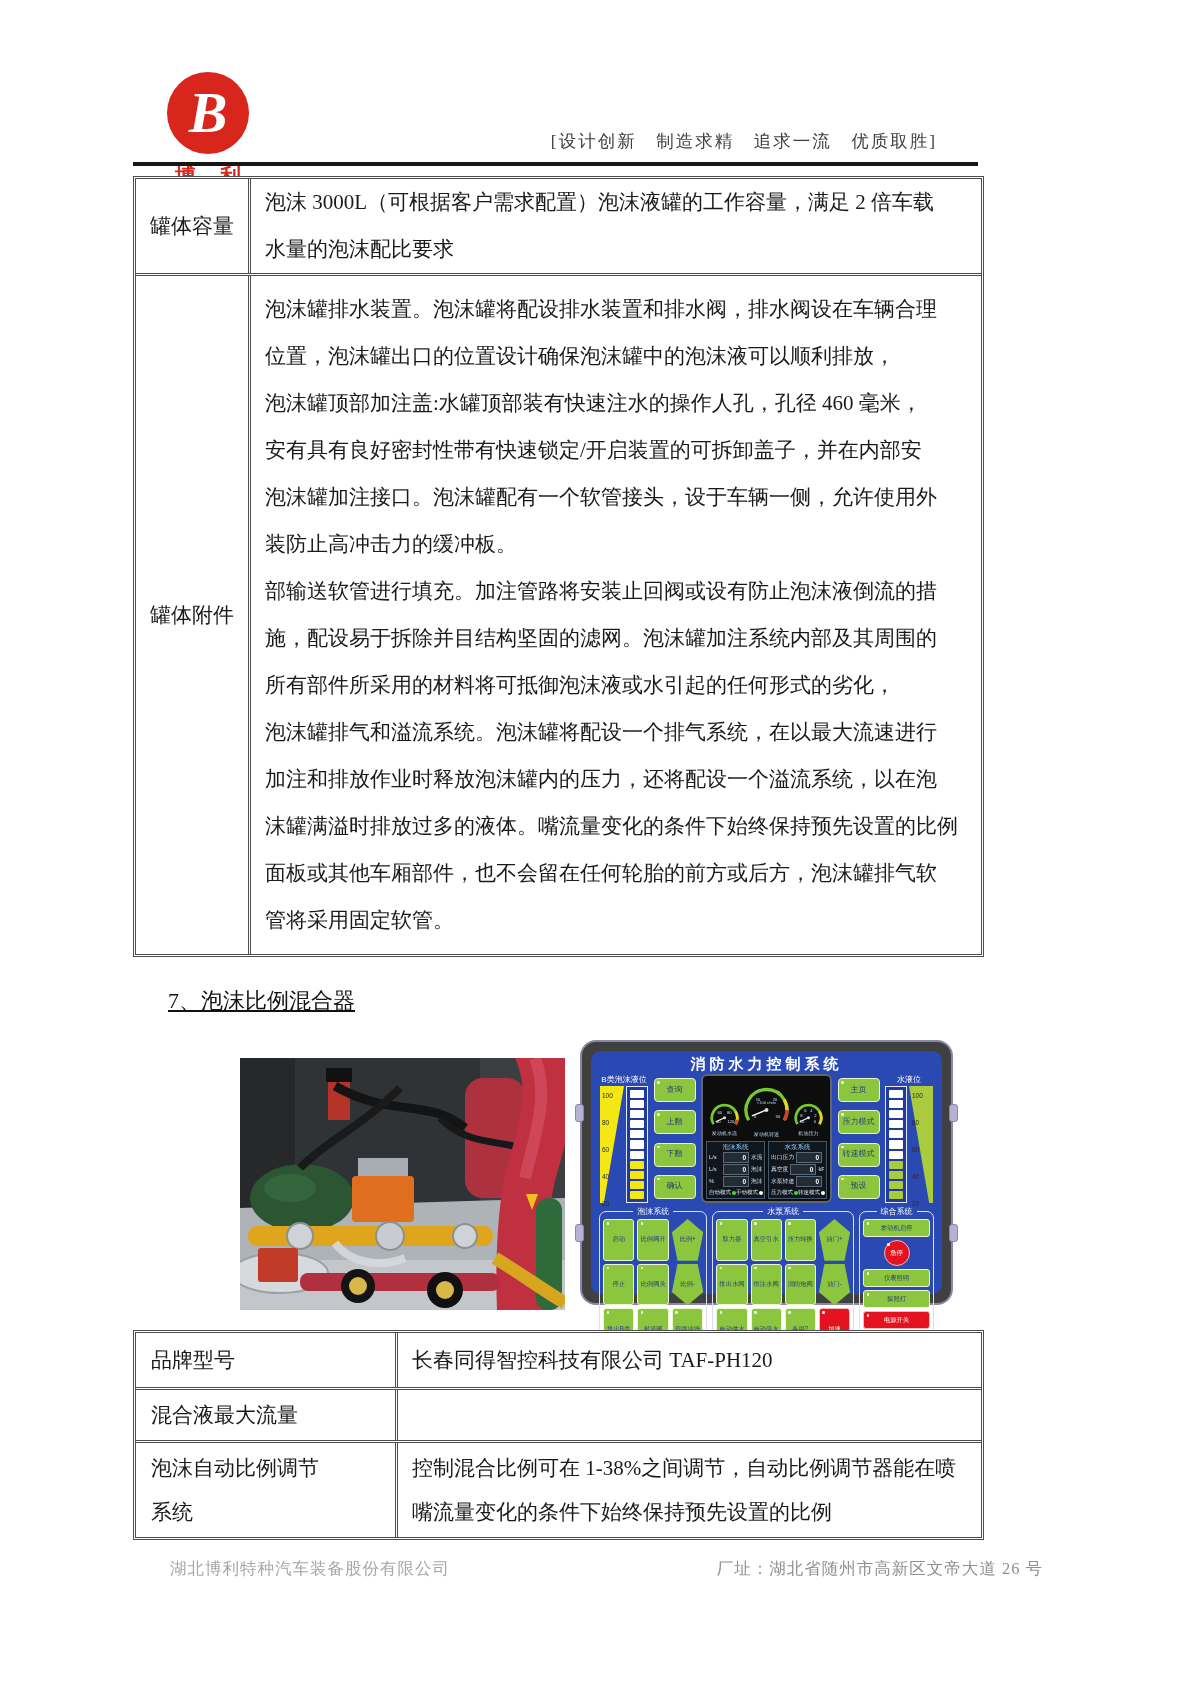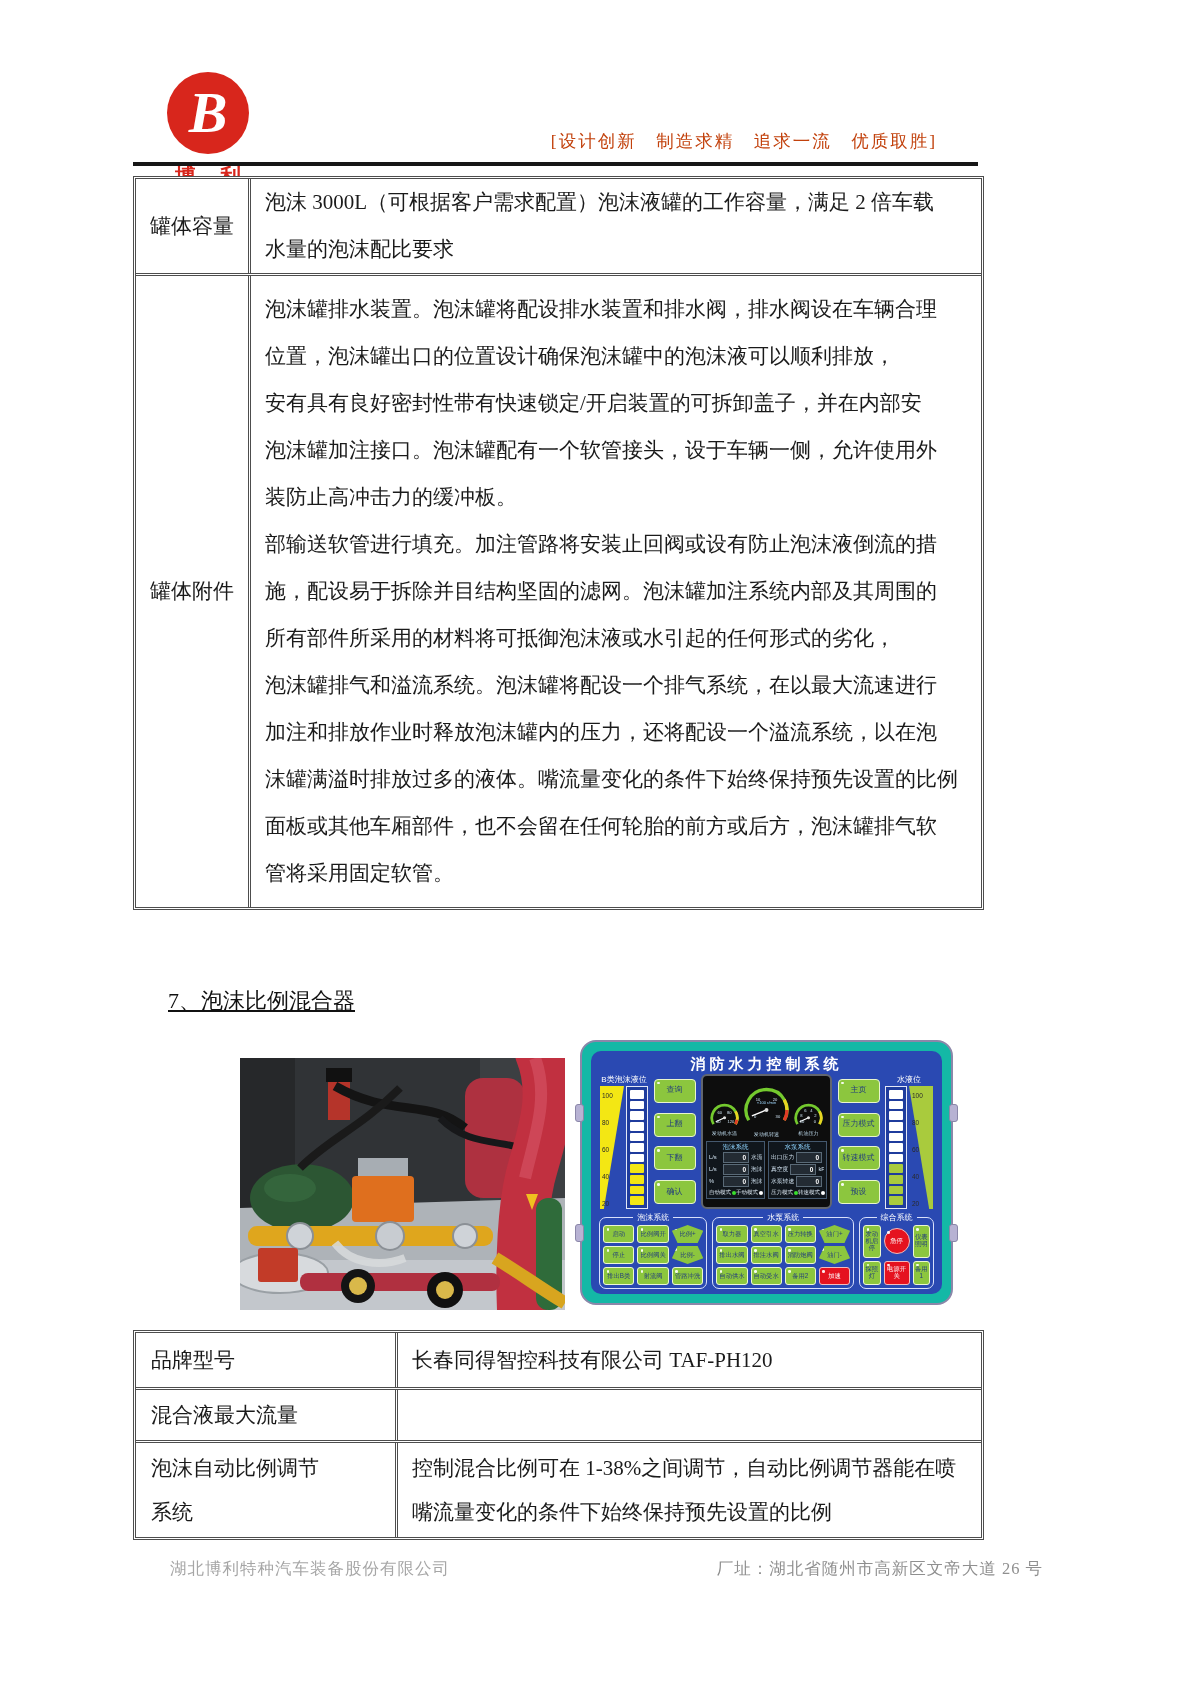--- a/index.html
+++ b/index.html
@@ -4,21 +4,21 @@
 <style>
   html,body{margin:0;padding:0;}
   body{width:1200px;height:1697px;background:#ffffff;position:relative;overflow:hidden;
        font-family:"Liberation Serif","DejaVu Serif",serif;color:#1a1a1a;}
   .page{position:absolute;inset:0;}
 
   
   .logo{position:absolute;left:163px;top:70px;width:90px;text-align:center;}
   .logo-cn{margin-top:2px;color:#d8261c;font-weight:bold;font-size:21px;letter-spacing:9px;
            padding-left:9px;font-family:"Liberation Sans",sans-serif;}
-  .slogan{position:absolute;top:129px;right:263px;font-size:17.5px;letter-spacing:2px;color:#c2410c;}
+  .slogan{position:absolute;top:129px;right:263px;font-size:17.5px;letter-spacing:2px;color:#404040;}
   .header-rule{position:absolute;left:133px;top:162px;width:845px;height:4px;background:#161616;}
 
   
   .tbl{position:absolute;border:3px double #4d4d4d;background:#fff;}
   .trow{display:flex;}
   .trow + .trow{border-top:3px double #4d4d4d;}
   .tcell{display:flex;flex-direction:column;justify-content:center;}
   .tlabel{border-right:3px double #4d4d4d;}
   .line{white-space:nowrap;}
 
@@ -38,21 +38,21 @@
   #tbl-bottom .trow:nth-child(3){min-height:94px;}
 
   .sec-heading{position:absolute;left:168px;top:986px;font-size:22px;color:#111;text-decoration:underline;}
 
   
   .photo{position:absolute;left:240px;top:1058px;width:325px;height:252px;overflow:hidden;}
   .photo svg{display:block;}
 
   
   .panel-frame{position:absolute;left:580px;top:1040px;width:373px;height:265px;
-       background:#14b8a6;border:2px solid #8b87a9;border-radius:16px;box-sizing:border-box;
+       background:#404040;border:2px solid #8b87a9;border-radius:16px;box-sizing:border-box;
        padding:9px;font-family:"Liberation Sans",sans-serif;}
   .ear{position:absolute;width:7px;height:16px;background:#b7b2d3;border:1px solid #8b87a9;border-radius:3px;}
   .panel-inner{background:#2a49b2;border-radius:10px;height:100%;box-sizing:border-box;
        padding:3px 7px 5px;position:relative;display:flex;flex-direction:column;}
   .panel-title{text-align:center;color:#fff;font-size:15px;font-weight:bold;letter-spacing:4px;
        height:20px;line-height:20px;}
   .panel-top{height:146px;display:flex;gap:3px;padding:0 1px;}
   .level-block{width:50px;display:flex;flex-direction:column;}
   .level-label{font-size:8px;color:#fff;text-align:center;height:12px;line-height:12px;white-space:nowrap;}
   .level-row{flex:1;display:flex;gap:2px;justify-content:center;}
@@ -130,20 +130,21 @@
           <div class="line">水量的泡沫配比要求</div>
         </div>
       </div>
       <div class="trow">
         <div class="tcell tlabel">
           <div class="line">罐体附件</div>
         </div>
         <div class="tcell tvalue">
           <div class="line">泡沫罐排水装置。泡沫罐将配设排水装置和排水阀，排水阀设在车辆合理</div>
           <div class="line">位置，泡沫罐出口的位置设计确保泡沫罐中的泡沫液可以顺利排放，</div>
+          <div class="line">泡沫罐顶部加注盖:水罐顶部装有快速注水的操作人孔，孔径 460 毫米，</div>
           <div class="line">安有具有良好密封性带有快速锁定/开启装置的可拆卸盖子，并在内部安</div>
           <div class="line">泡沫罐加注接口。泡沫罐配有一个软管接头，设于车辆一侧，允许使用外</div>
           <div class="line">装防止高冲击力的缓冲板。</div>
           <div class="line">部输送软管进行填充。加注管路将安装止回阀或设有防止泡沫液倒流的措</div>
           <div class="line">施，配设易于拆除并目结构坚固的滤网。泡沫罐加注系统内部及其周围的</div>
           <div class="line">所有部件所采用的材料将可抵御泡沫液或水引起的任何形式的劣化，</div>
           <div class="line">泡沫罐排气和溢流系统。泡沫罐将配设一个排气系统，在以最大流速进行</div>
           <div class="line">加注和排放作业时释放泡沫罐内的压力，还将配设一个溢流系统，以在泡</div>
           <div class="line">沫罐满溢时排放过多的液体。嘴流量变化的条件下始终保持预先设置的比例</div>
           <div class="line">面板或其他车厢部件，也不会留在任何轮胎的前方或后方，泡沫罐排气软</div>
@@ -368,21 +369,21 @@
             <div class="pbtn pent-up">油门+</div>
             <div class="pbtn">排出水阀</div>
             <div class="pbtn">排注水阀</div>
             <div class="pbtn">消防炮阀</div>
             <div class="pbtn pent-down">油门-</div>
             <div class="pbtn">自动供水</div>
             <div class="pbtn">自动受水</div>
             <div class="pbtn">备用2</div>
             <div class="pbtn red">加速</div>
           </div>
-          <div class="pgroup" style="grid-template-columns: repeat(3, 1fr); flex: 2 1 0px;">
+          <div class="pgroup" style="grid-template-columns: repeat(1, 1fr); flex: 2 1 0px;">
             <div class="pgroup-title">综合系统</div>
             <div class="pbtn">发动机启停</div>
             <div class="pbtn circle red">急停</div>
             <div class="pbtn">仪表照明</div>
             <div class="pbtn">探照灯</div>
             <div class="pbtn red">电源开关</div>
             <div class="pbtn">备用1</div>
           </div>
         </div>
     </div>

